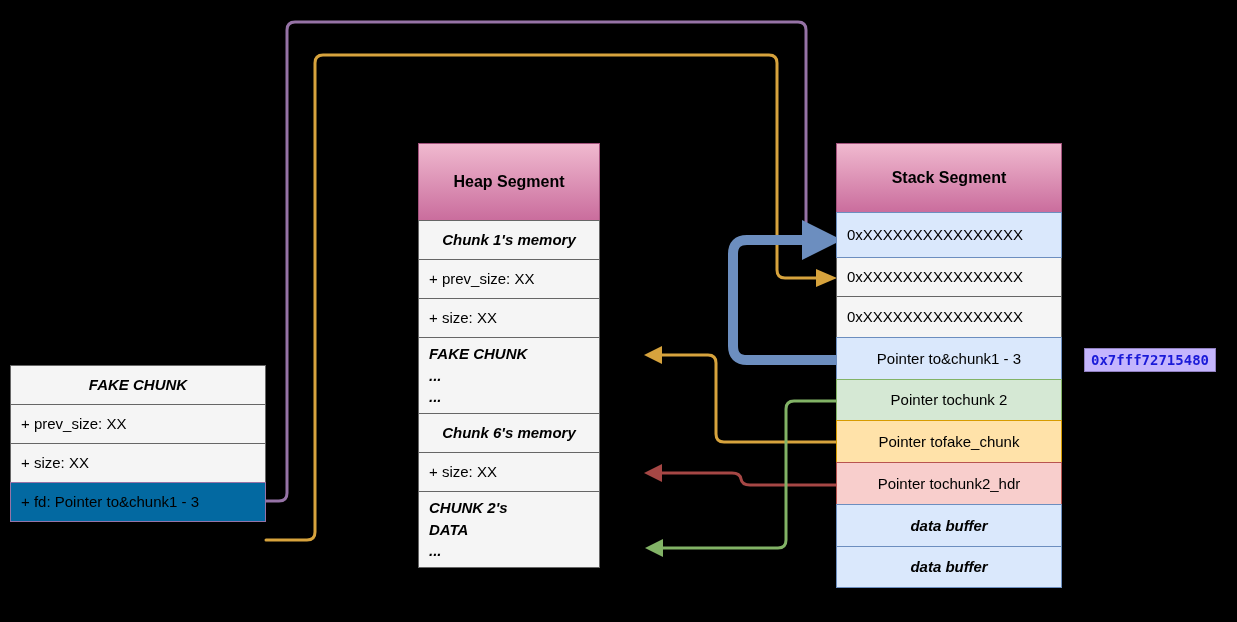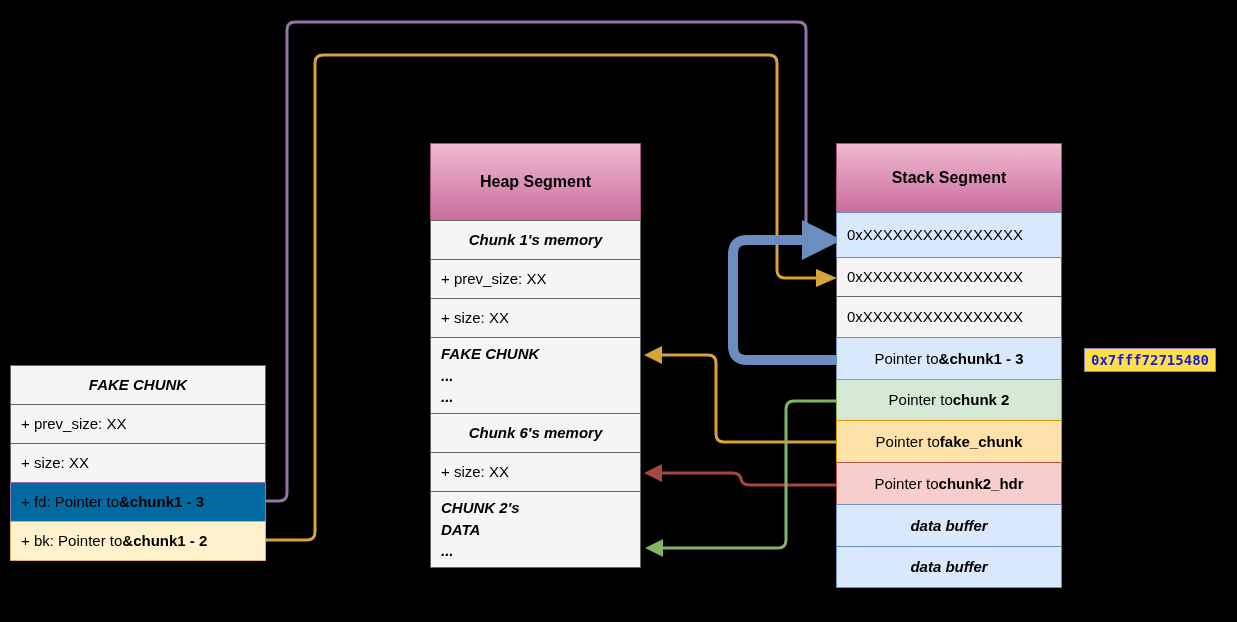--- a/index.html
+++ b/index.html
@@ -10,39 +10,39 @@
   .box { position:absolute; z-index:3; }
   .row {
     position:relative; display:flex; align-items:center;
     padding:0 10px; font-size:15px; color:#000;
     background:#f5f5f5; border:1px solid #666666;
     margin-top:-1px; white-space:pre-line; line-height:1.45;
   }
   .row:first-child { margin-top:0; }
   .row.center { justify-content:center; }
   .bold-txt { font-weight:bold;font-style:italic; }
-  .row b { font-weight:bold; }
+  .row b { font-weight:normal; }
   .hdr {
     justify-content:center; font-weight:bold; font-size:16px;
     background:linear-gradient(180deg,#f0b9cf 0%,#ca6d9d 100%);
     border:1px solid #a3527d;
   }
   .colored { z-index:2; }
   .purple { background:#0369a1; border-color:#9673a6; }
   .cream  { background:#fff2cc; border-color:#d6b656; }
   .blue   { background:#dae8fc; border-color:#6c8ebf; }
   .green  { background:#d5e8d4; border-color:#82b366; }
   .orange { background:#ffe2a9; border-color:#d79b00; }
   .red    { background:#f8cecc; border-color:#b85450; }
   .fake-chunk { left:10px;  top:365px; width:256px; }
-  .heap       { left:430px; top:143px; width:211px; }
+  .heap       { left:418px; top:143px; width:182px; }
   .stack      { left:836px; top:143px; width:226px; }
   .addr-label {
     position:absolute; left:1084px; top:348px; width:132px; height:24px; z-index:3;
-    background:#fde047; border:1px solid #9180c0;
+    background:#c4b5fd; border:1px solid #9180c0;
     color:#1a1ad8; font-family:"DejaVu Sans Mono", monospace;
     font-weight:bold; font-size:14px;
     display:flex; align-items:center; justify-content:center;
   }
 </style>
 </head>
 <body>
 
 <div class="canvas">
 
@@ -64,21 +64,20 @@
 
     <path d="M838 401 L794 401 Q786 401 786 409 L786 540 Q786 548 778 548 L663 548" fill="none" stroke-width="3" stroke-linecap="round" stroke-linejoin="round" stroke="#82b366"></path>
     <polygon points="645,548 663,539 663,557" fill="#82b366"></polygon>
   </svg>
 
   <div class="box fake-chunk">
     <div class="row center bold-txt" style="height:40px">FAKE CHUNK</div>
     <div class="row" style="height:40px">+ prev_size: XX</div>
     <div class="row" style="height:40px">+ size: XX</div>
     <div class="row purple colored" style="height:40px"><span>+ fd: Pointer to </span><b>&amp;chunk1 - 3</b></div>
-    <div class="row cream colored" style="height:40px"><span>+ bk: Pointer to </span><b>&amp;chunk1 - 2</b></div>
   </div>
 
   <div class="box heap">
     <div class="row hdr" style="height:78px">Heap Segment</div>
     <div class="row center bold-txt" style="height:40px">Chunk 1's memory</div>
     <div class="row" style="height:40px">+ prev_size: XX</div>
     <div class="row" style="height:40px">+ size: XX</div>
     <div class="row bold-txt" style="height:77px">FAKE CHUNK
 ...
 ...</div>

